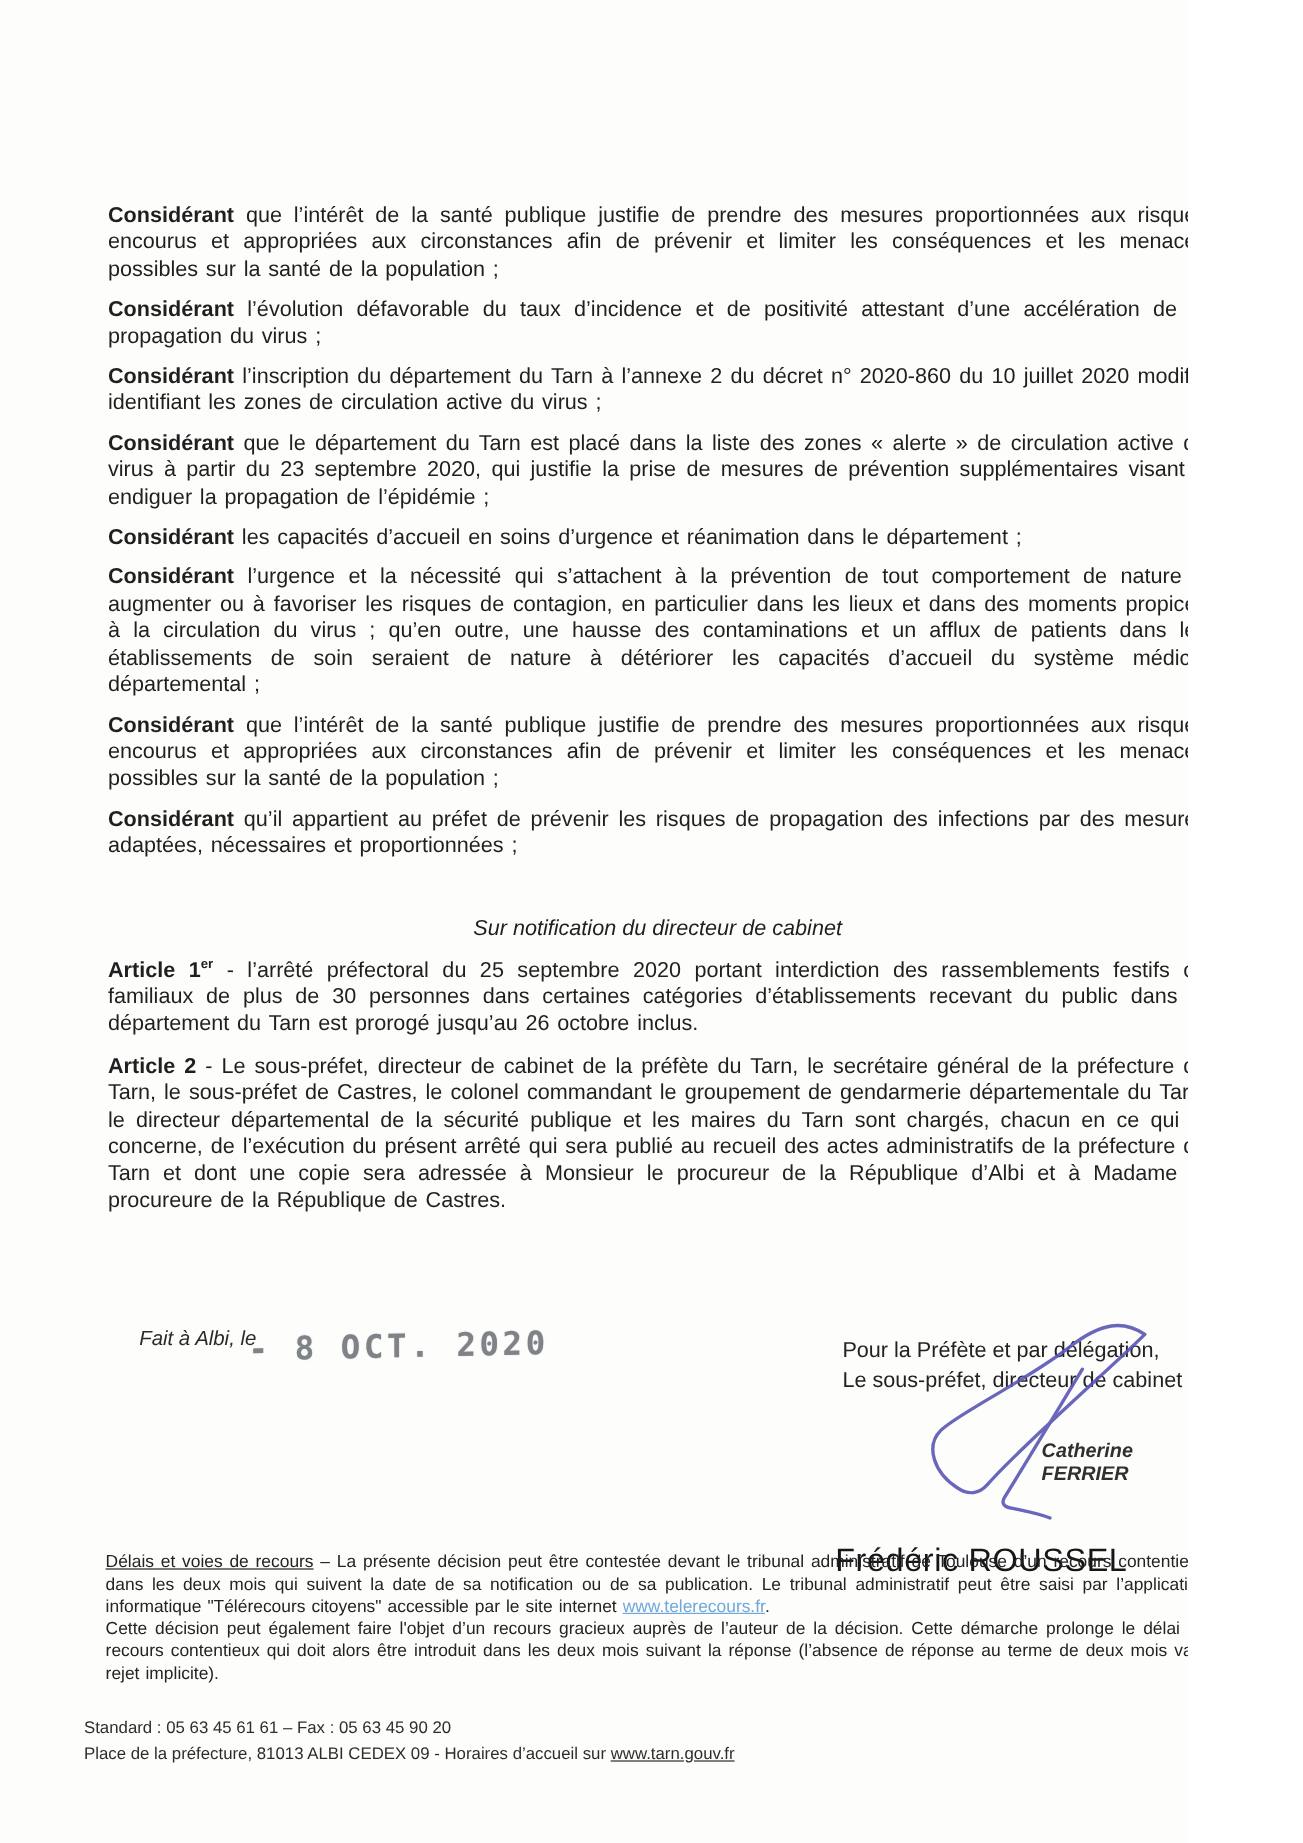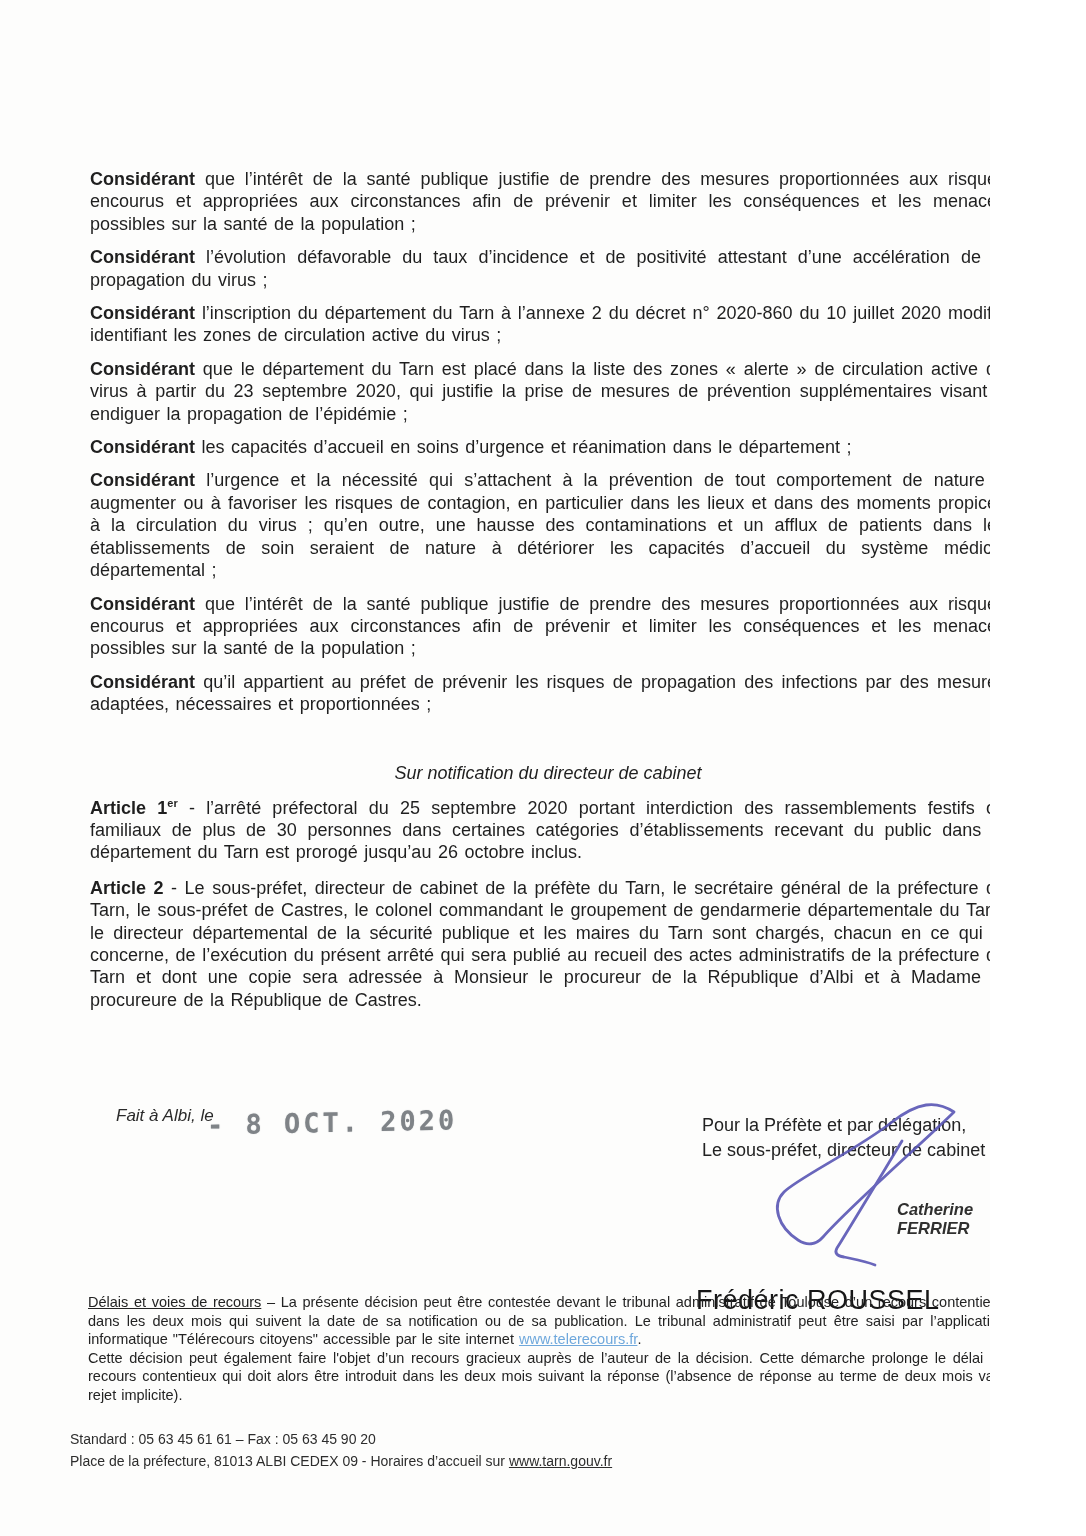--- a/index.html
+++ b/index.html
@@ -53,21 +53,21 @@
     transform:rotate(-1.2deg) skewX(-1deg);
     opacity:.88;
     text-shadow:0 0 1px rgba(110,115,120,.5);
   }
   
   .sig-block{
     position:absolute;left:702px;top:1113px;
     font-size:18px;line-height:25px;color:#222;
   }
   .sig-name-script{
-    position:absolute;left:897px;top:1183px;
+    position:absolute;left:868px;top:1183px;
     font-weight:bold;font-style:italic;font-size:16.5px;color:#30302f;
   }
   .sig-name-print{
     position:absolute;left:696px;top:1258px;
     font-size:27px;letter-spacing:.5px;color:#161616;
   }
   .sig-svg{position:absolute;left:740px;top:1096px;width:240px;height:180px;}
   
   .recours{
     position:absolute;left:88px;top:1293px;width:918px;

